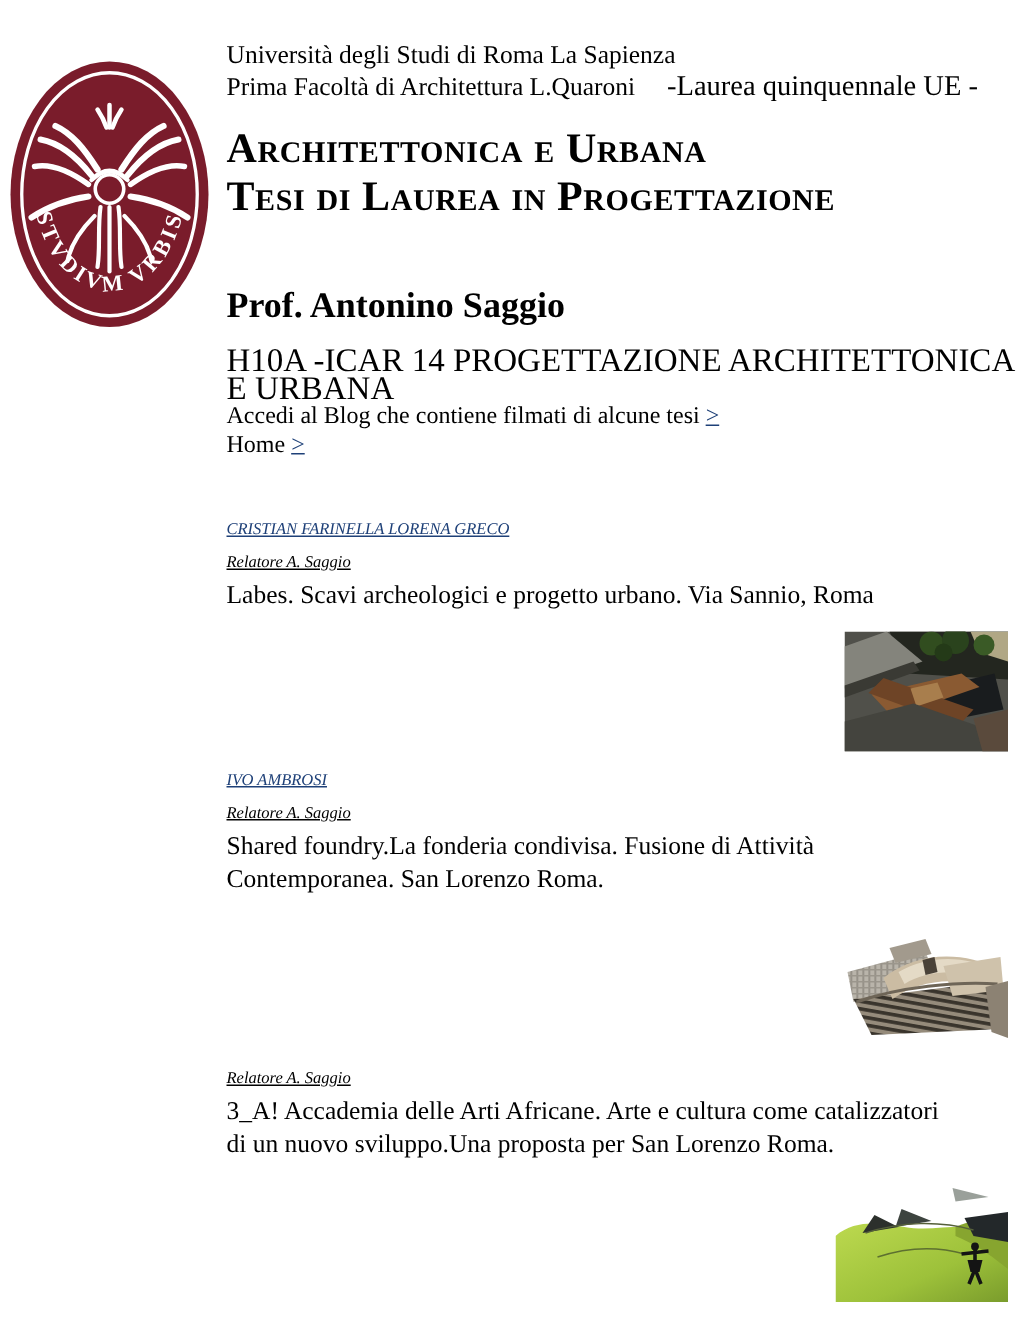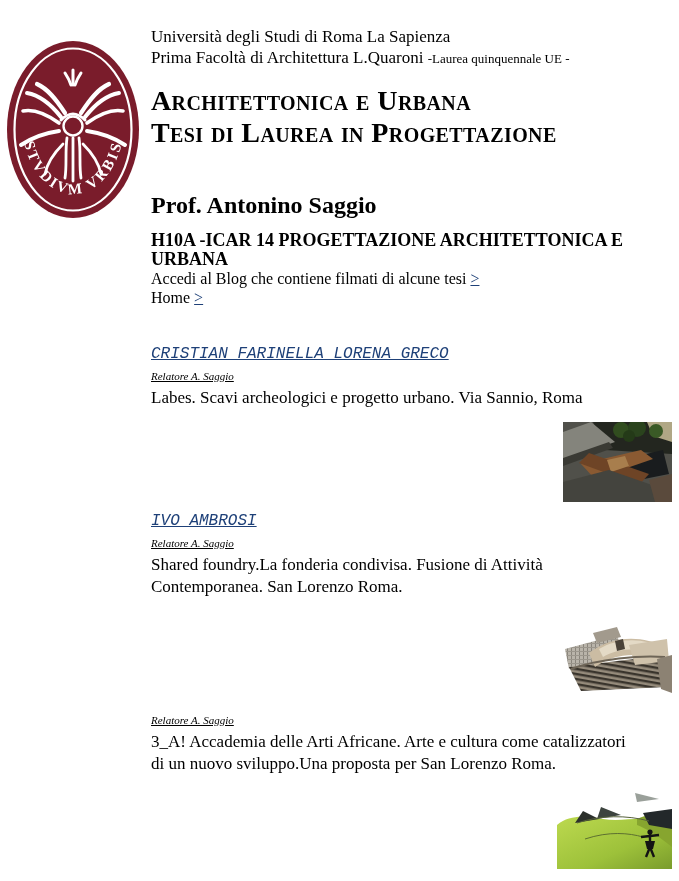--- a/index.html
+++ b/index.html
@@ -6,34 +6,34 @@
   .page {
     position:relative; width:679px; height:881px; overflow:hidden;
     background:#ffffff; color:#000;
     font-family:"Liberation Serif","DejaVu Serif",serif;
   }
   .logo-wrap { position:absolute; left:6px; top:40px; width:134px; height:179px; }
   .content { position:absolute; left:151px; top:0; width:528px; }
 
   .uni-line  { margin:26px 0 0; font-size:17px; line-height:21px; }
   .fac-line  { margin:0; font-size:17px; line-height:21px; }
-  .fac-line .degree-note { font-size:13px; }
+  .fac-line .degree-note { font-size:19px;margin-left:17px; }
 
   .page-title { margin:16px 0 0; font-weight:bold; font-size:28px; line-height:32px;
                 font-variant:small-caps; letter-spacing:0.4px; }
   .page-title span { display:block; white-space:nowrap; }
 
   .prof-line   { margin:44px 0 0; font-size:24px; line-height:25px; font-weight:bold; }
-  .course-line { margin:13px 0 0; font-size:18px; line-height:19px; font-weight:bold; }
+  .course-line { margin:13px 0 0; font-size:22px; line-height:19px; font-weight:normal; }
   .nav-line    { margin:0; font-size:16px; line-height:19px; }
 
   a.link { color:#1e4078; text-decoration:underline; cursor:pointer; }
 
   .entry       { margin:0; }
-  .entry-name  { font-size:16px; line-height:22px; font-style:italic;font-family:Liberation Mono, monospace; }
+  .entry-name  { font-size:11px; line-height:22px; font-style:italic; }
   .entry-name a.link { font-style:italic; }
   .entry-rel   { margin:0; font-size:11px; line-height:22px; font-style:italic;text-decoration:underline; }
   .entry-desc  { margin:0; font-size:17px; line-height:22px; max-width:492px; }
 
   .m-entry1 { margin-top:36px; }
   .m-entry2 { margin-top:8px;  }
   .m-entry3 { margin-top:6px;  }
 
   .thumb-row { width:521px; text-align:right; font-size:0; }
   .t1 { margin-top:13px; }

